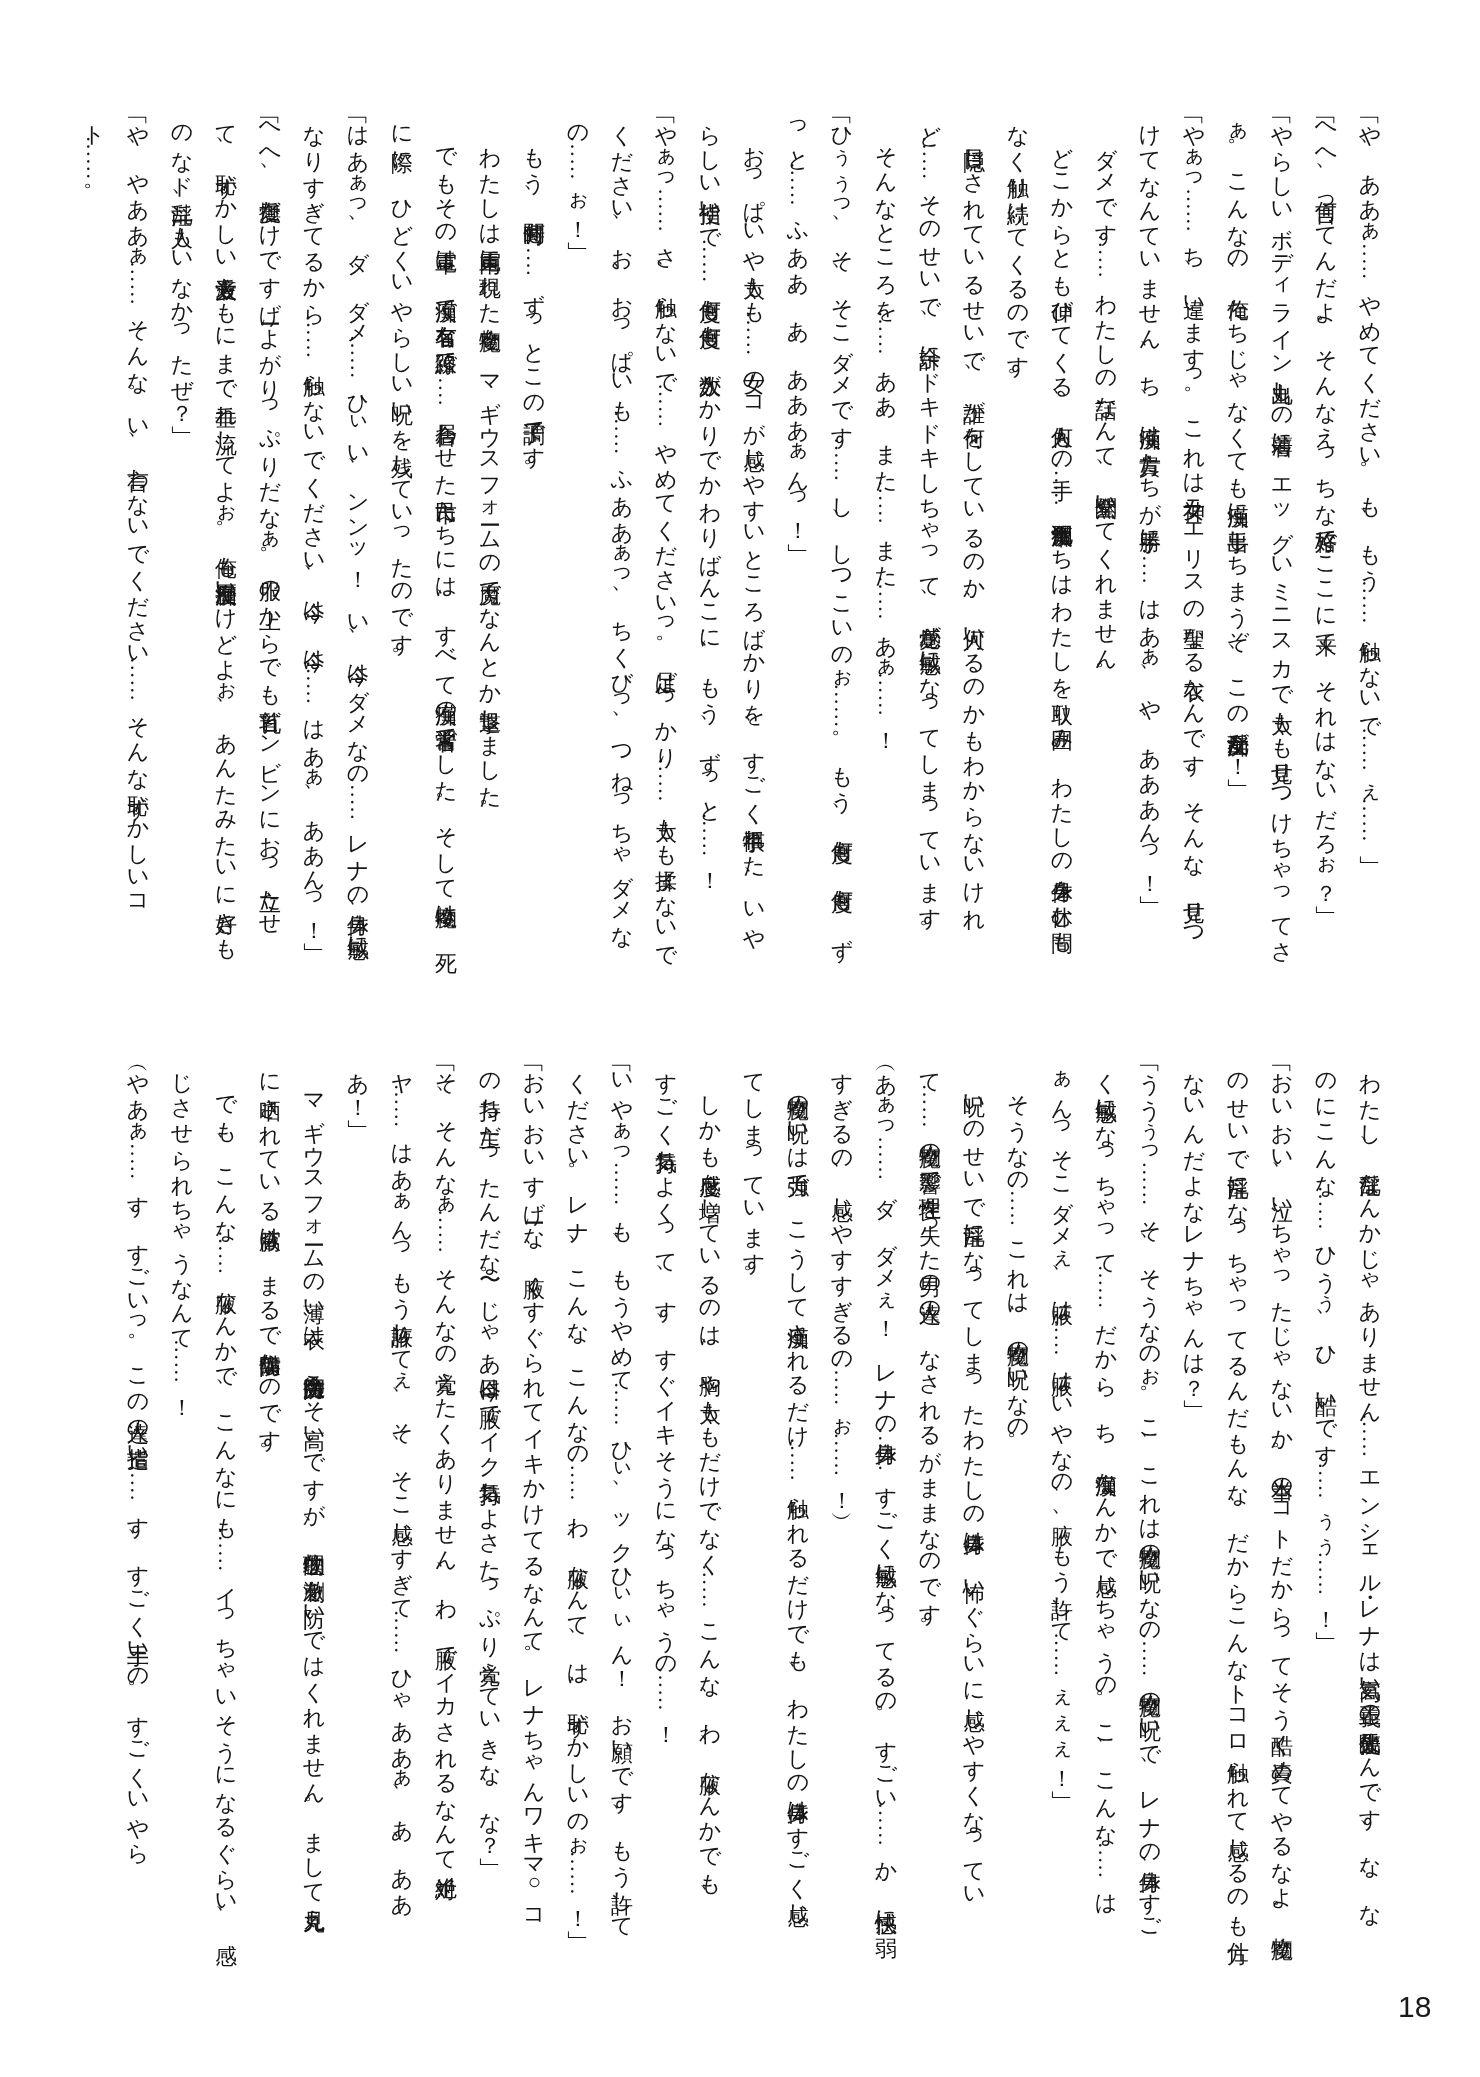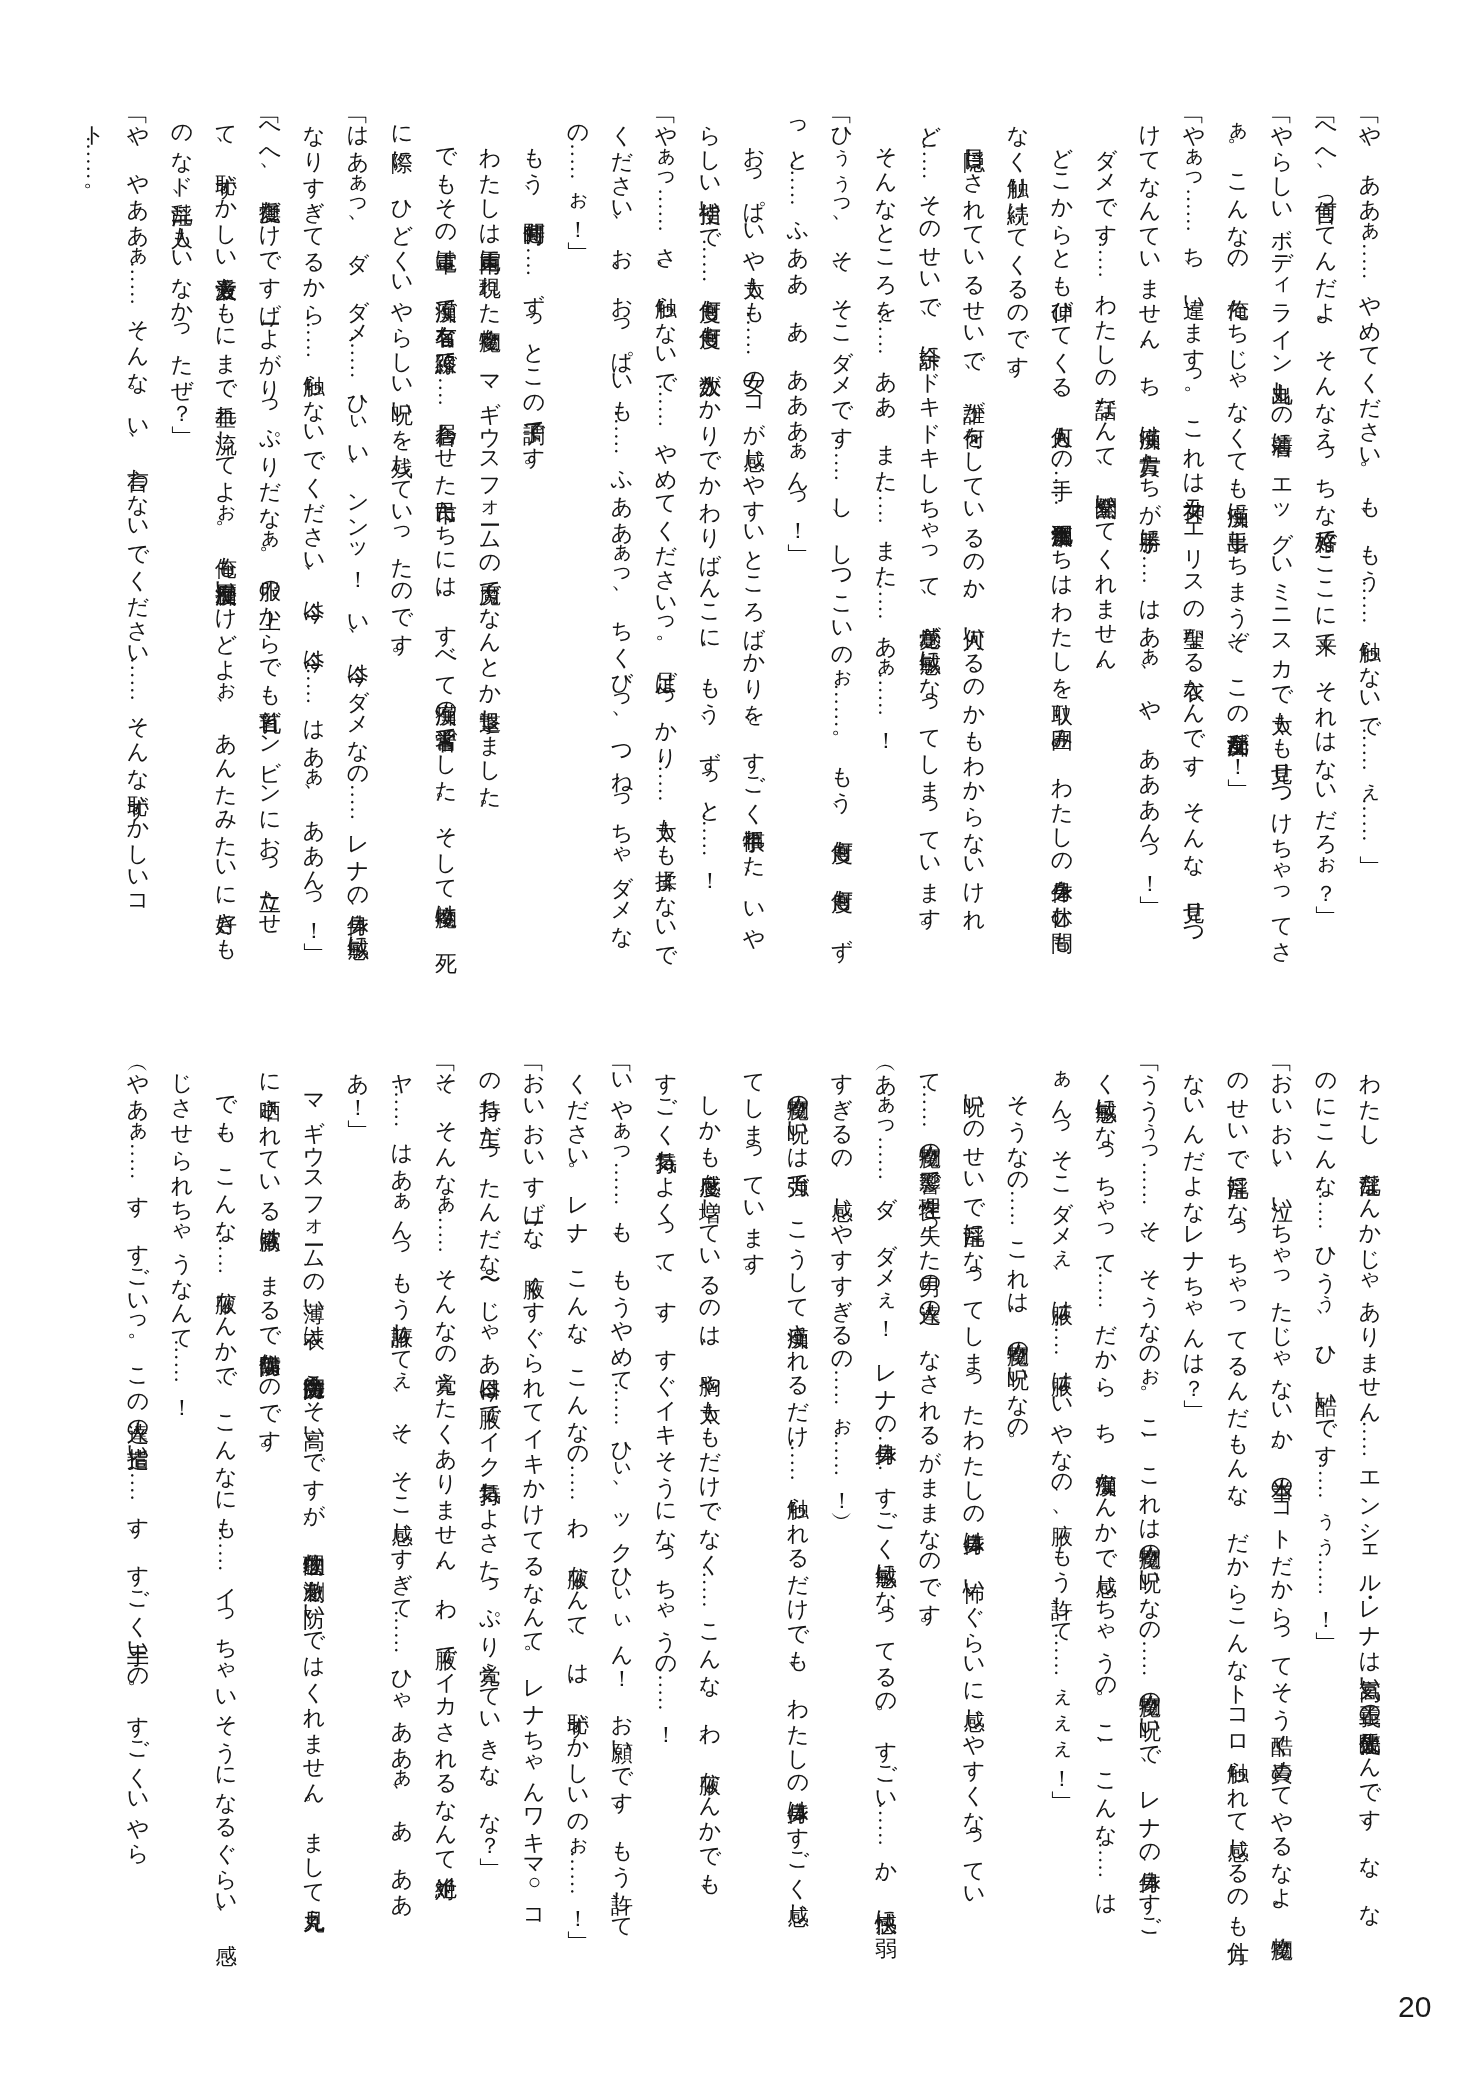--- a/index.html
+++ b/index.html
@@ -86,14 +86,14 @@
       <p>（あぁっ……ダ、ダメぇ！　レナの身体……すごく敏感になってるの。すごい……か、快感に弱すぎるの、感じやすすぎるの……ぉ……！）</p>
       <p class="indent">魔物の呪いは強力で、こうして痴漢されるだけ……触られるだけでも、わたしの身体はすごく感じてしまっています。</p>
       <p class="indent">しかも感度を増しているのは、胸や太ももだけでなく……こんな、わ、腋なんかでも、すごく気持ちよくって、す、すぐイキそうになっちゃうの……！</p>
       <p>「いやぁっ……も、もうやめて……ひぃ、ックひぃぃん！　お願いです、もう許してください。レナ、こんな、こんなの……わ、腋なんて、は、恥ずかしいのぉ……！」</p>
       <p>「おいおいすげーな、腋くすぐられてイキかけてるなんて。レナちゃんワキマ○コの持ち主だったんだな〜。じゃあ今日は腋でイク気持ちよさたっぷり覚えていきな、な？」</p>
       <p>「そ、そんなぁ……そんなの覚えたくありません、わ、腋でイカされるなんて絶対イヤ……はあぁんっもう腋許してぇ、そ、そこ感じすぎて……ひゃああぁ、あ、あああ！」</p>
       <p class="indent">マギウスフォームの薄い衣は、魔法防御力こそ高いですが、物理的な刺激を防いではくれません。まして丸見えに晒されている腋窩は、まるで無防備なのです。</p>
       <p class="indent">でも、こんな……腋なんかで、こんなにも……イっちゃいそうになるぐらい、感じさせられちゃうなんて……！</p>
       <p>（やあぁ……す、すごいっ。この人達の指遣い……す、すごく上手いの。すごくいやら</p>
     </div>
-  <div class="page-number">20</div>
+  <div class="page-number">18</div>
 </div>
 
 </body></html>

